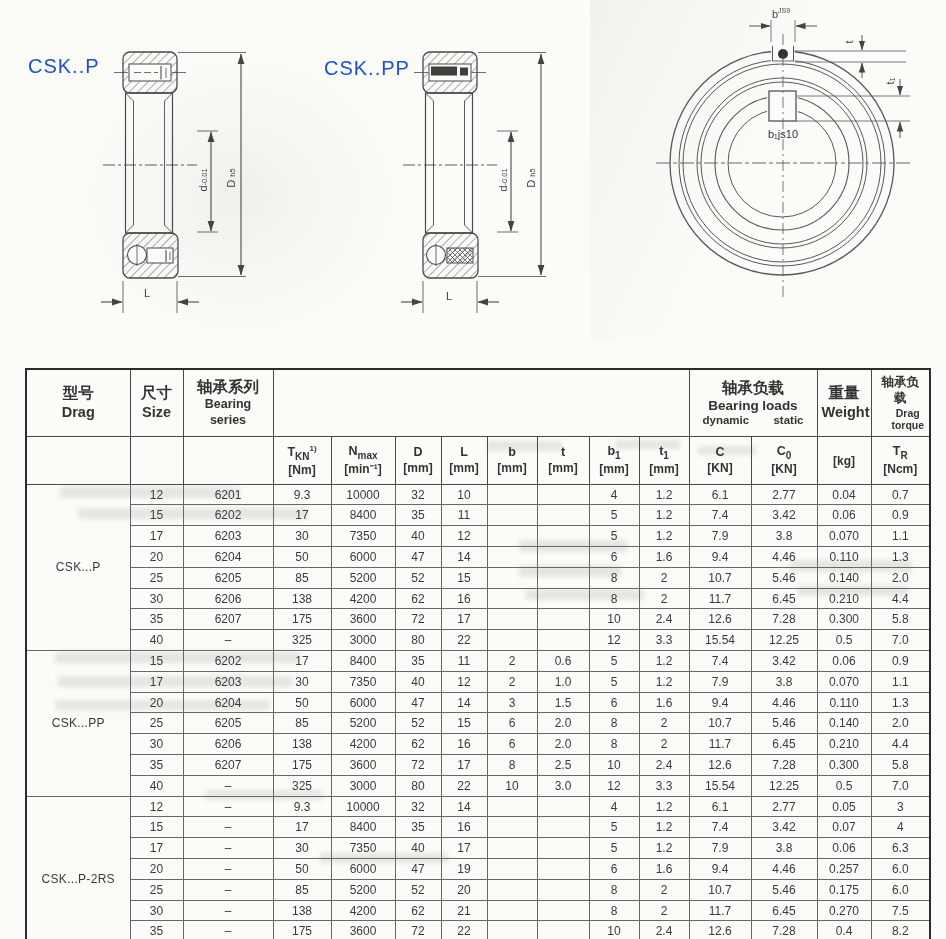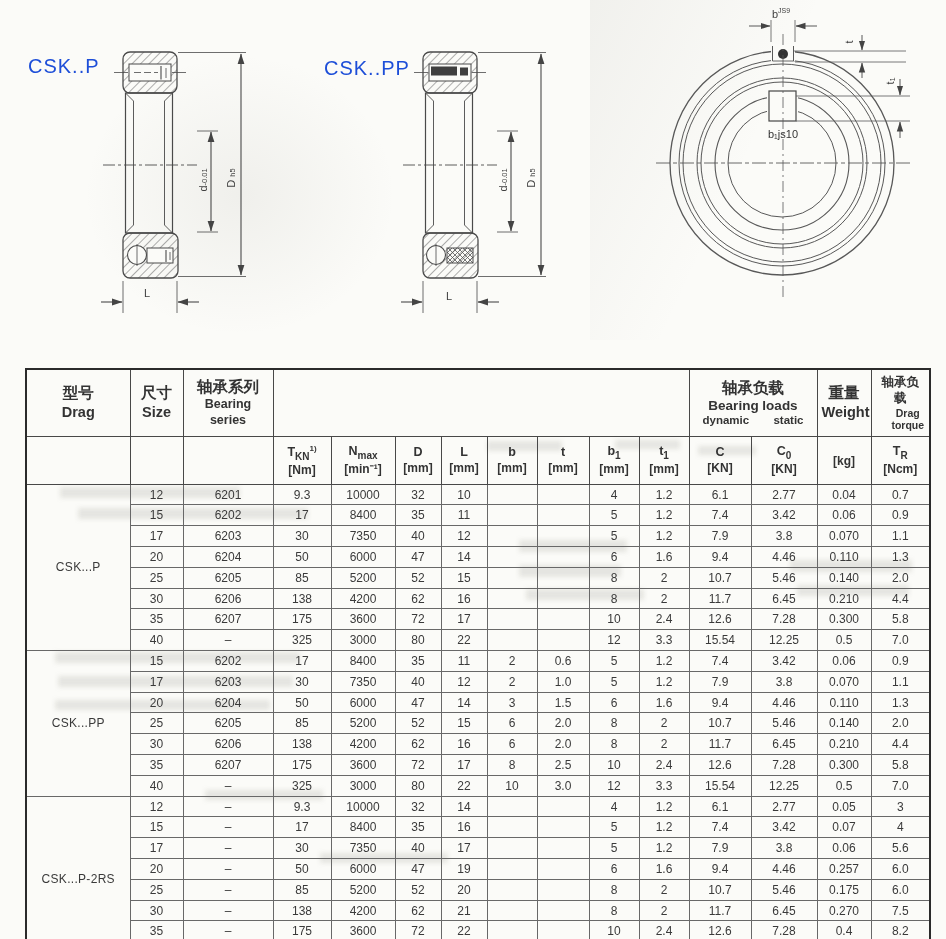--- a/index.html
+++ b/index.html
@@ -591,21 +591,21 @@
         <td>7350</td>
         <td>40</td>
         <td>17</td>
         <td></td>
         <td></td>
         <td>5</td>
         <td>1.2</td>
         <td>7.9</td>
         <td>3.8</td>
         <td>0.06</td>
-        <td>5.6</td>
+        <td>6.3</td>
       </tr>
       <tr>
         <td>20</td>
         <td>–</td>
         <td>50</td>
         <td>6000</td>
         <td>47</td>
         <td>19</td>
         <td></td>
         <td></td>

